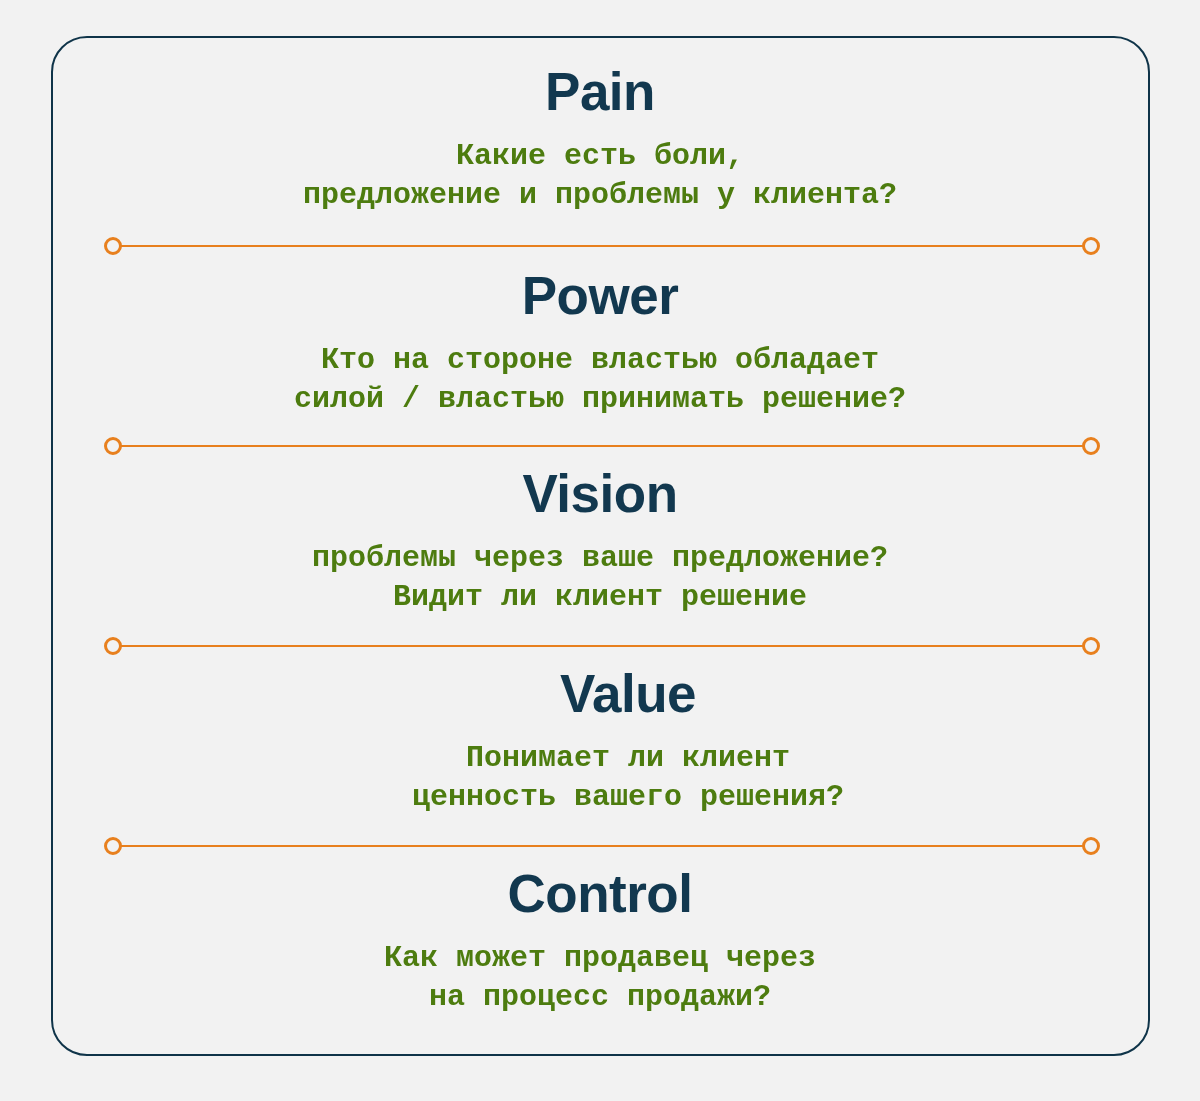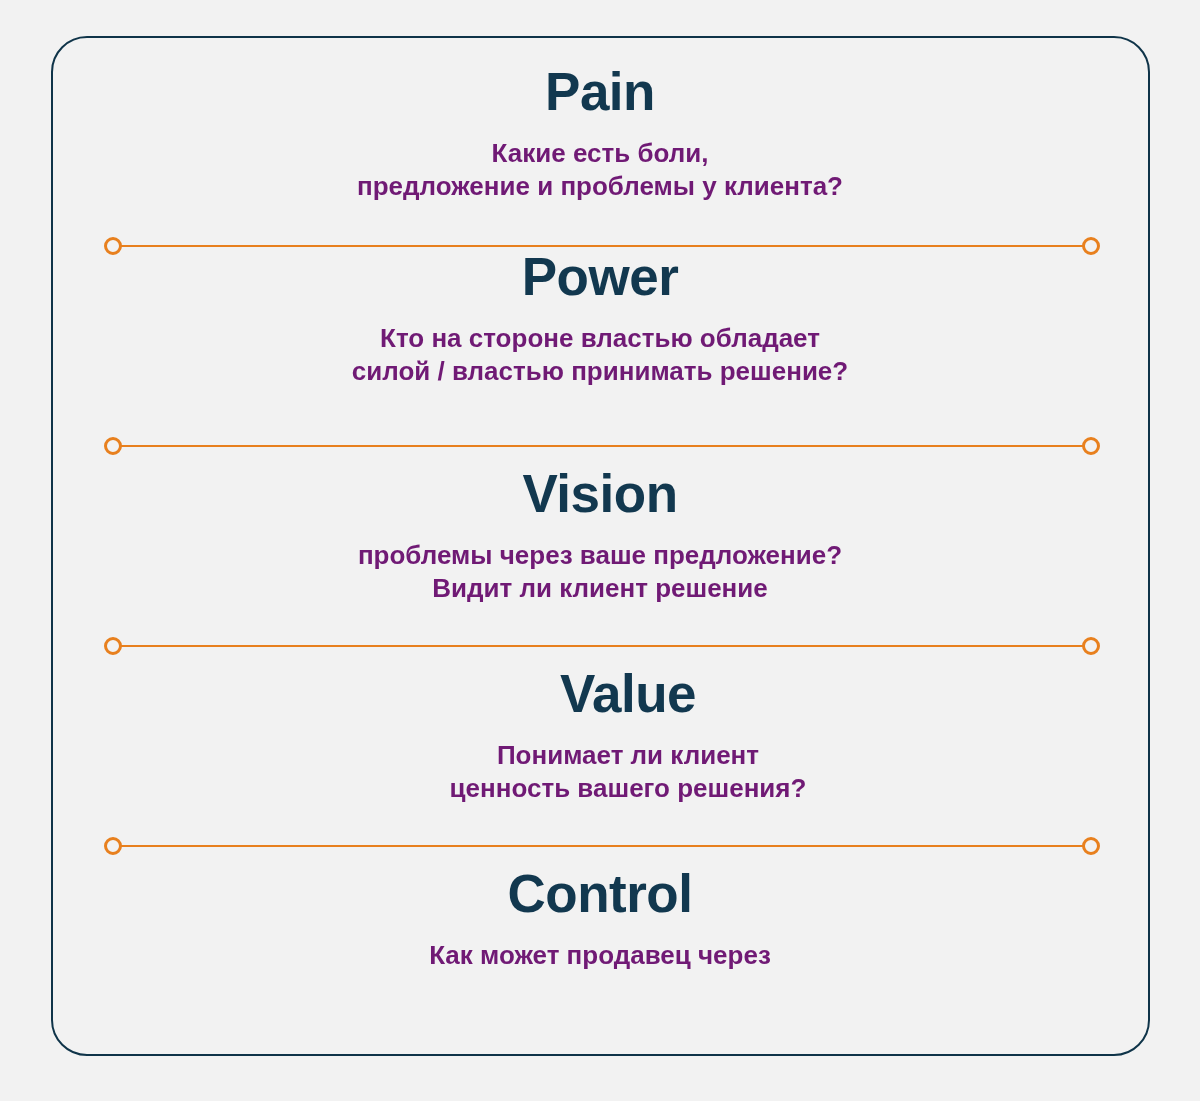--- a/index.html
+++ b/index.html
@@ -55,24 +55,25 @@
     font-size: 53px;
     font-weight: 700;
     letter-spacing: -0.5px;
     color: #12384f;
     line-height: 1.05;
   }
 
   .section-desc {
     margin: 0;
     padding-top: 17px;
-    font-size: 26px;
+    font-size: 30px;
     font-weight: 600;
-    color: #701a75;
+    color: #4d7c0f;
     line-height: 1.30;
+    font-family: Liberation Mono, monospace;
   }
 
   .section-desc .line {
     display: block;
     white-space: pre;
   }
 
   
   .divider {
     position: absolute;
@@ -120,21 +121,21 @@
         <span class="line">предложение и проблемы у клиента?</span>
       </p>
     </div>
 
     <div class="divider" style="top:246px;">
       <span class="rule"></span>
       <span class="ring left"></span>
       <span class="ring right"></span>
     </div>
 
-    <div class="section" style="top:249px;">
+    <div class="section" style="top:268px;">
       <h2 class="section-title">Power</h2>
       <p class="section-desc">
         <span class="line">Кто на стороне властью обладает</span>
         <span class="line">силой / властью принимать решение?</span>
       </p>
     </div>
 
     <div class="divider" style="top:446px;">
       <span class="rule"></span>
       <span class="ring left"></span>
@@ -166,17 +167,18 @@
     <div class="divider" style="top:846px;">
       <span class="rule"></span>
       <span class="ring left"></span>
       <span class="ring right"></span>
     </div>
 
     <div class="section" style="top:866px;">
       <h2 class="section-title">Control</h2>
       <p class="section-desc">
         <span class="line">Как может продавец через</span>
+        <span class="line">на процесс продажи?</span>
       </p>
     </div>
 
   </div>
 </div>
 
 </body></html>

